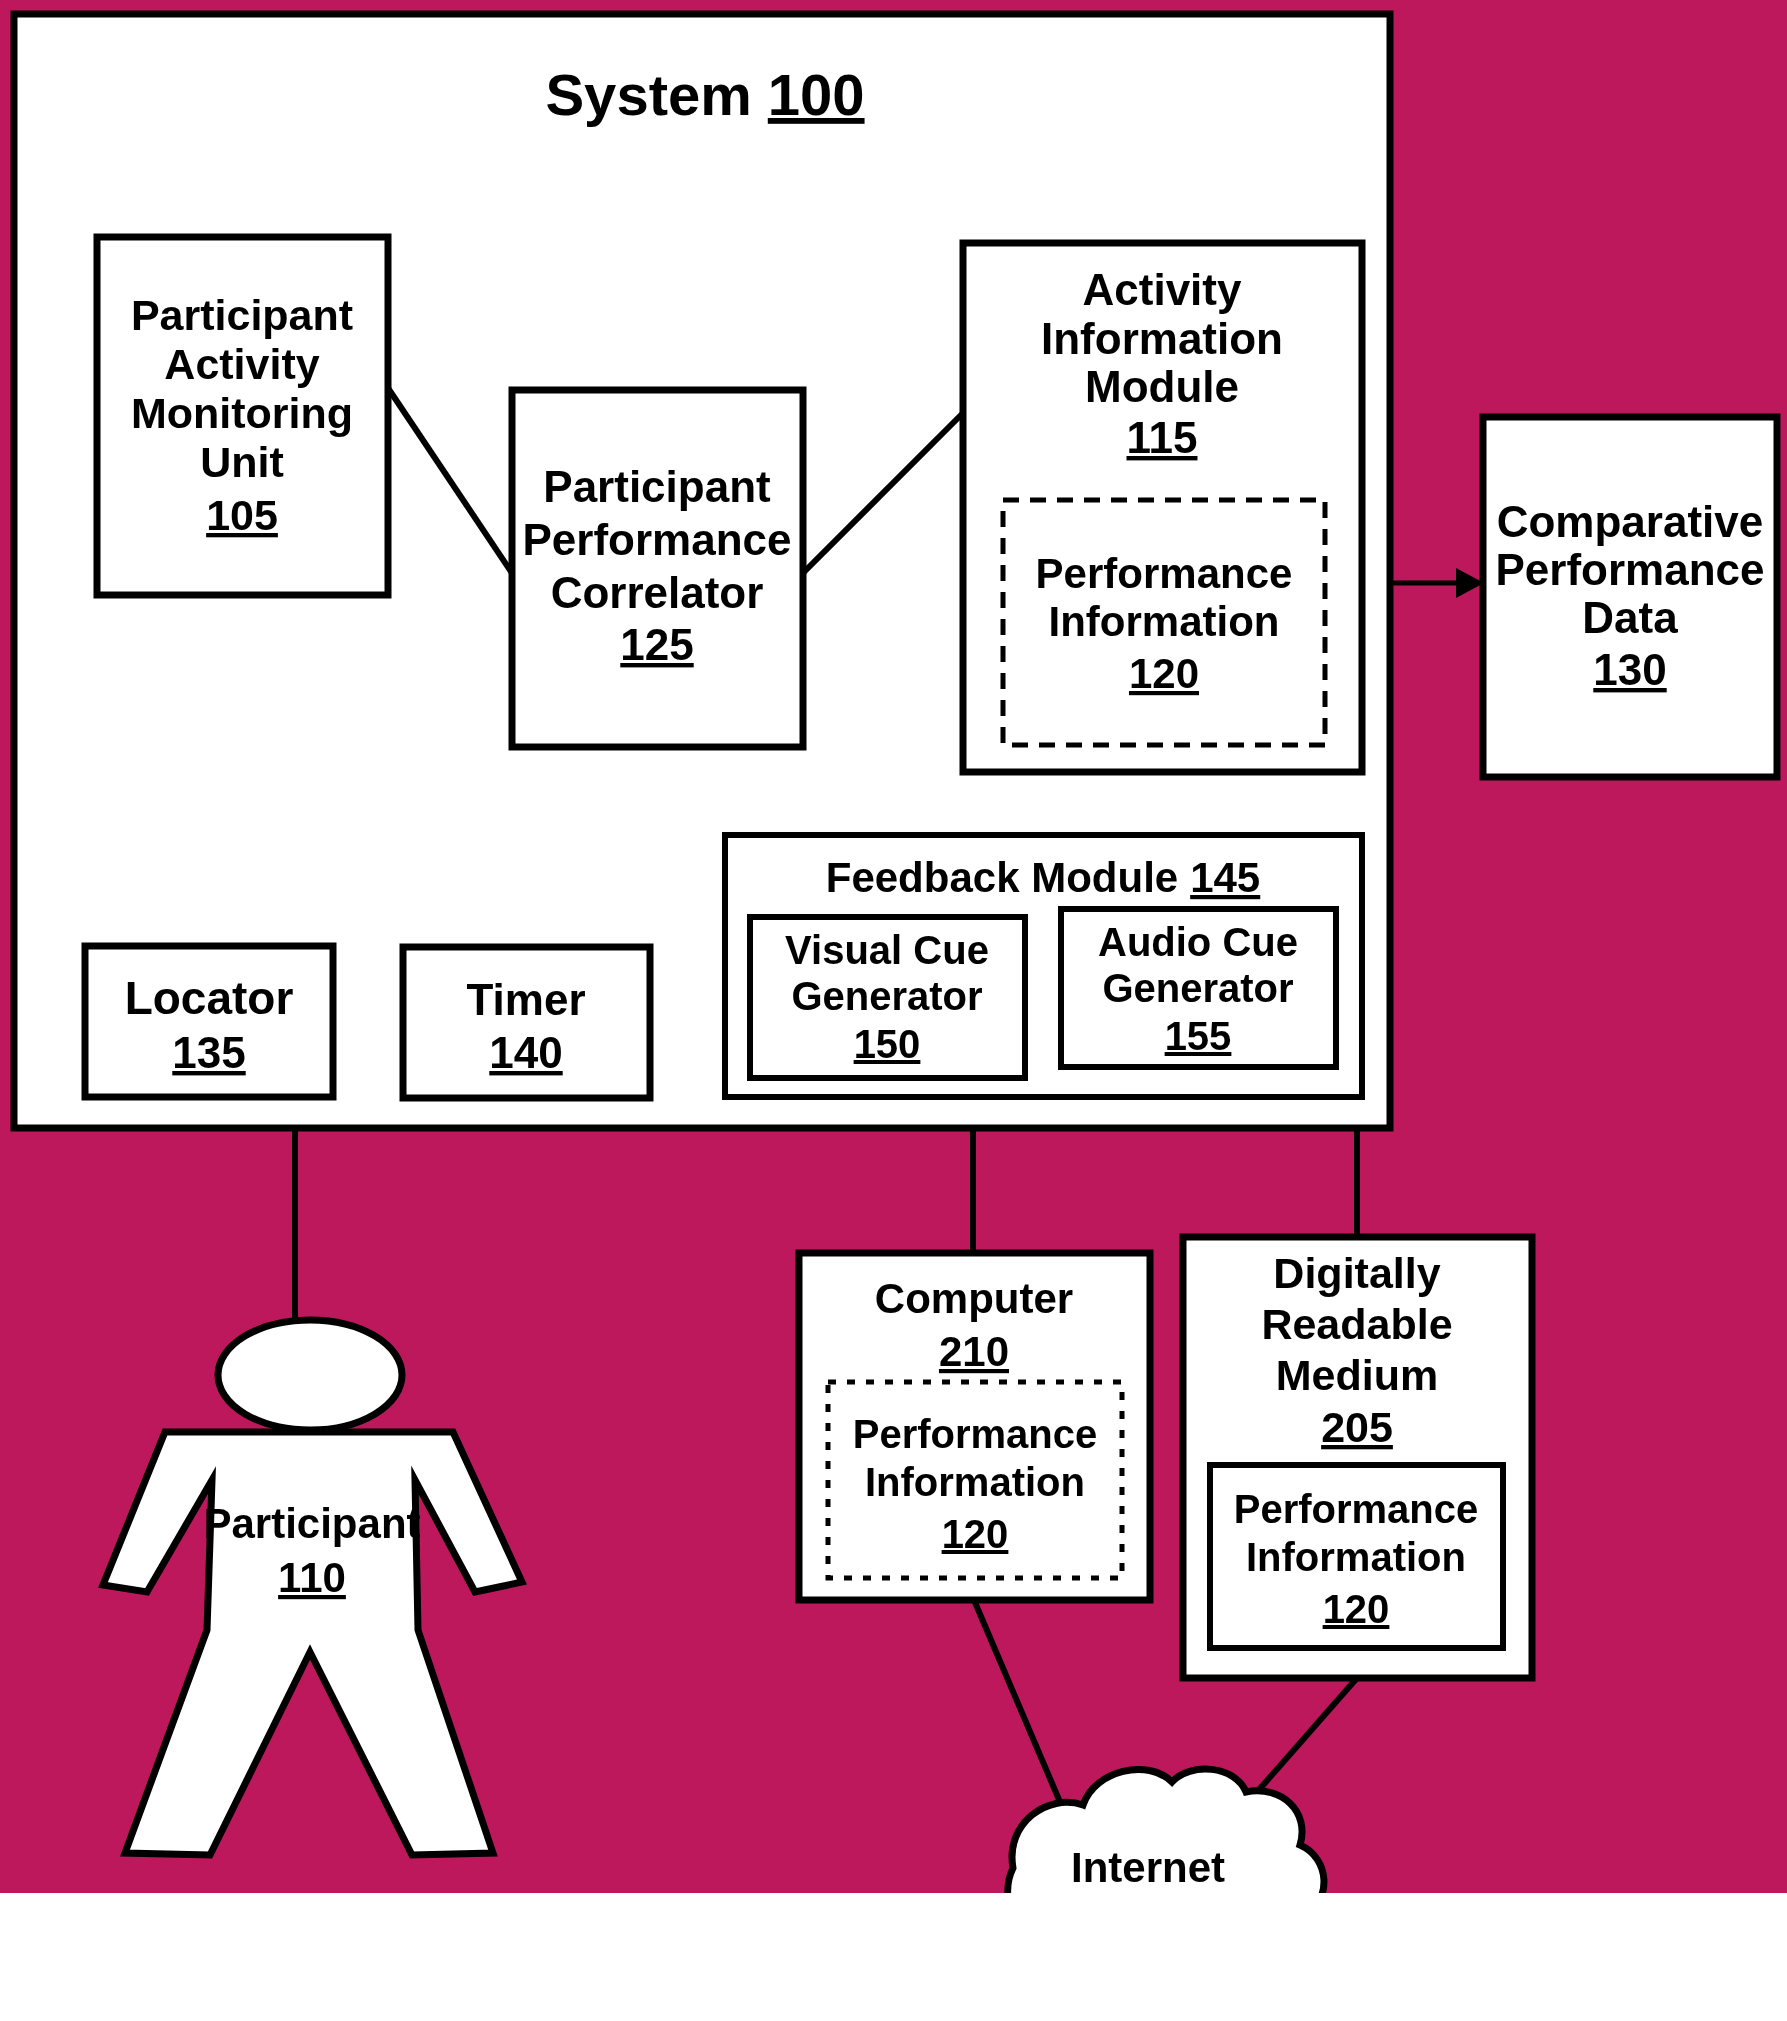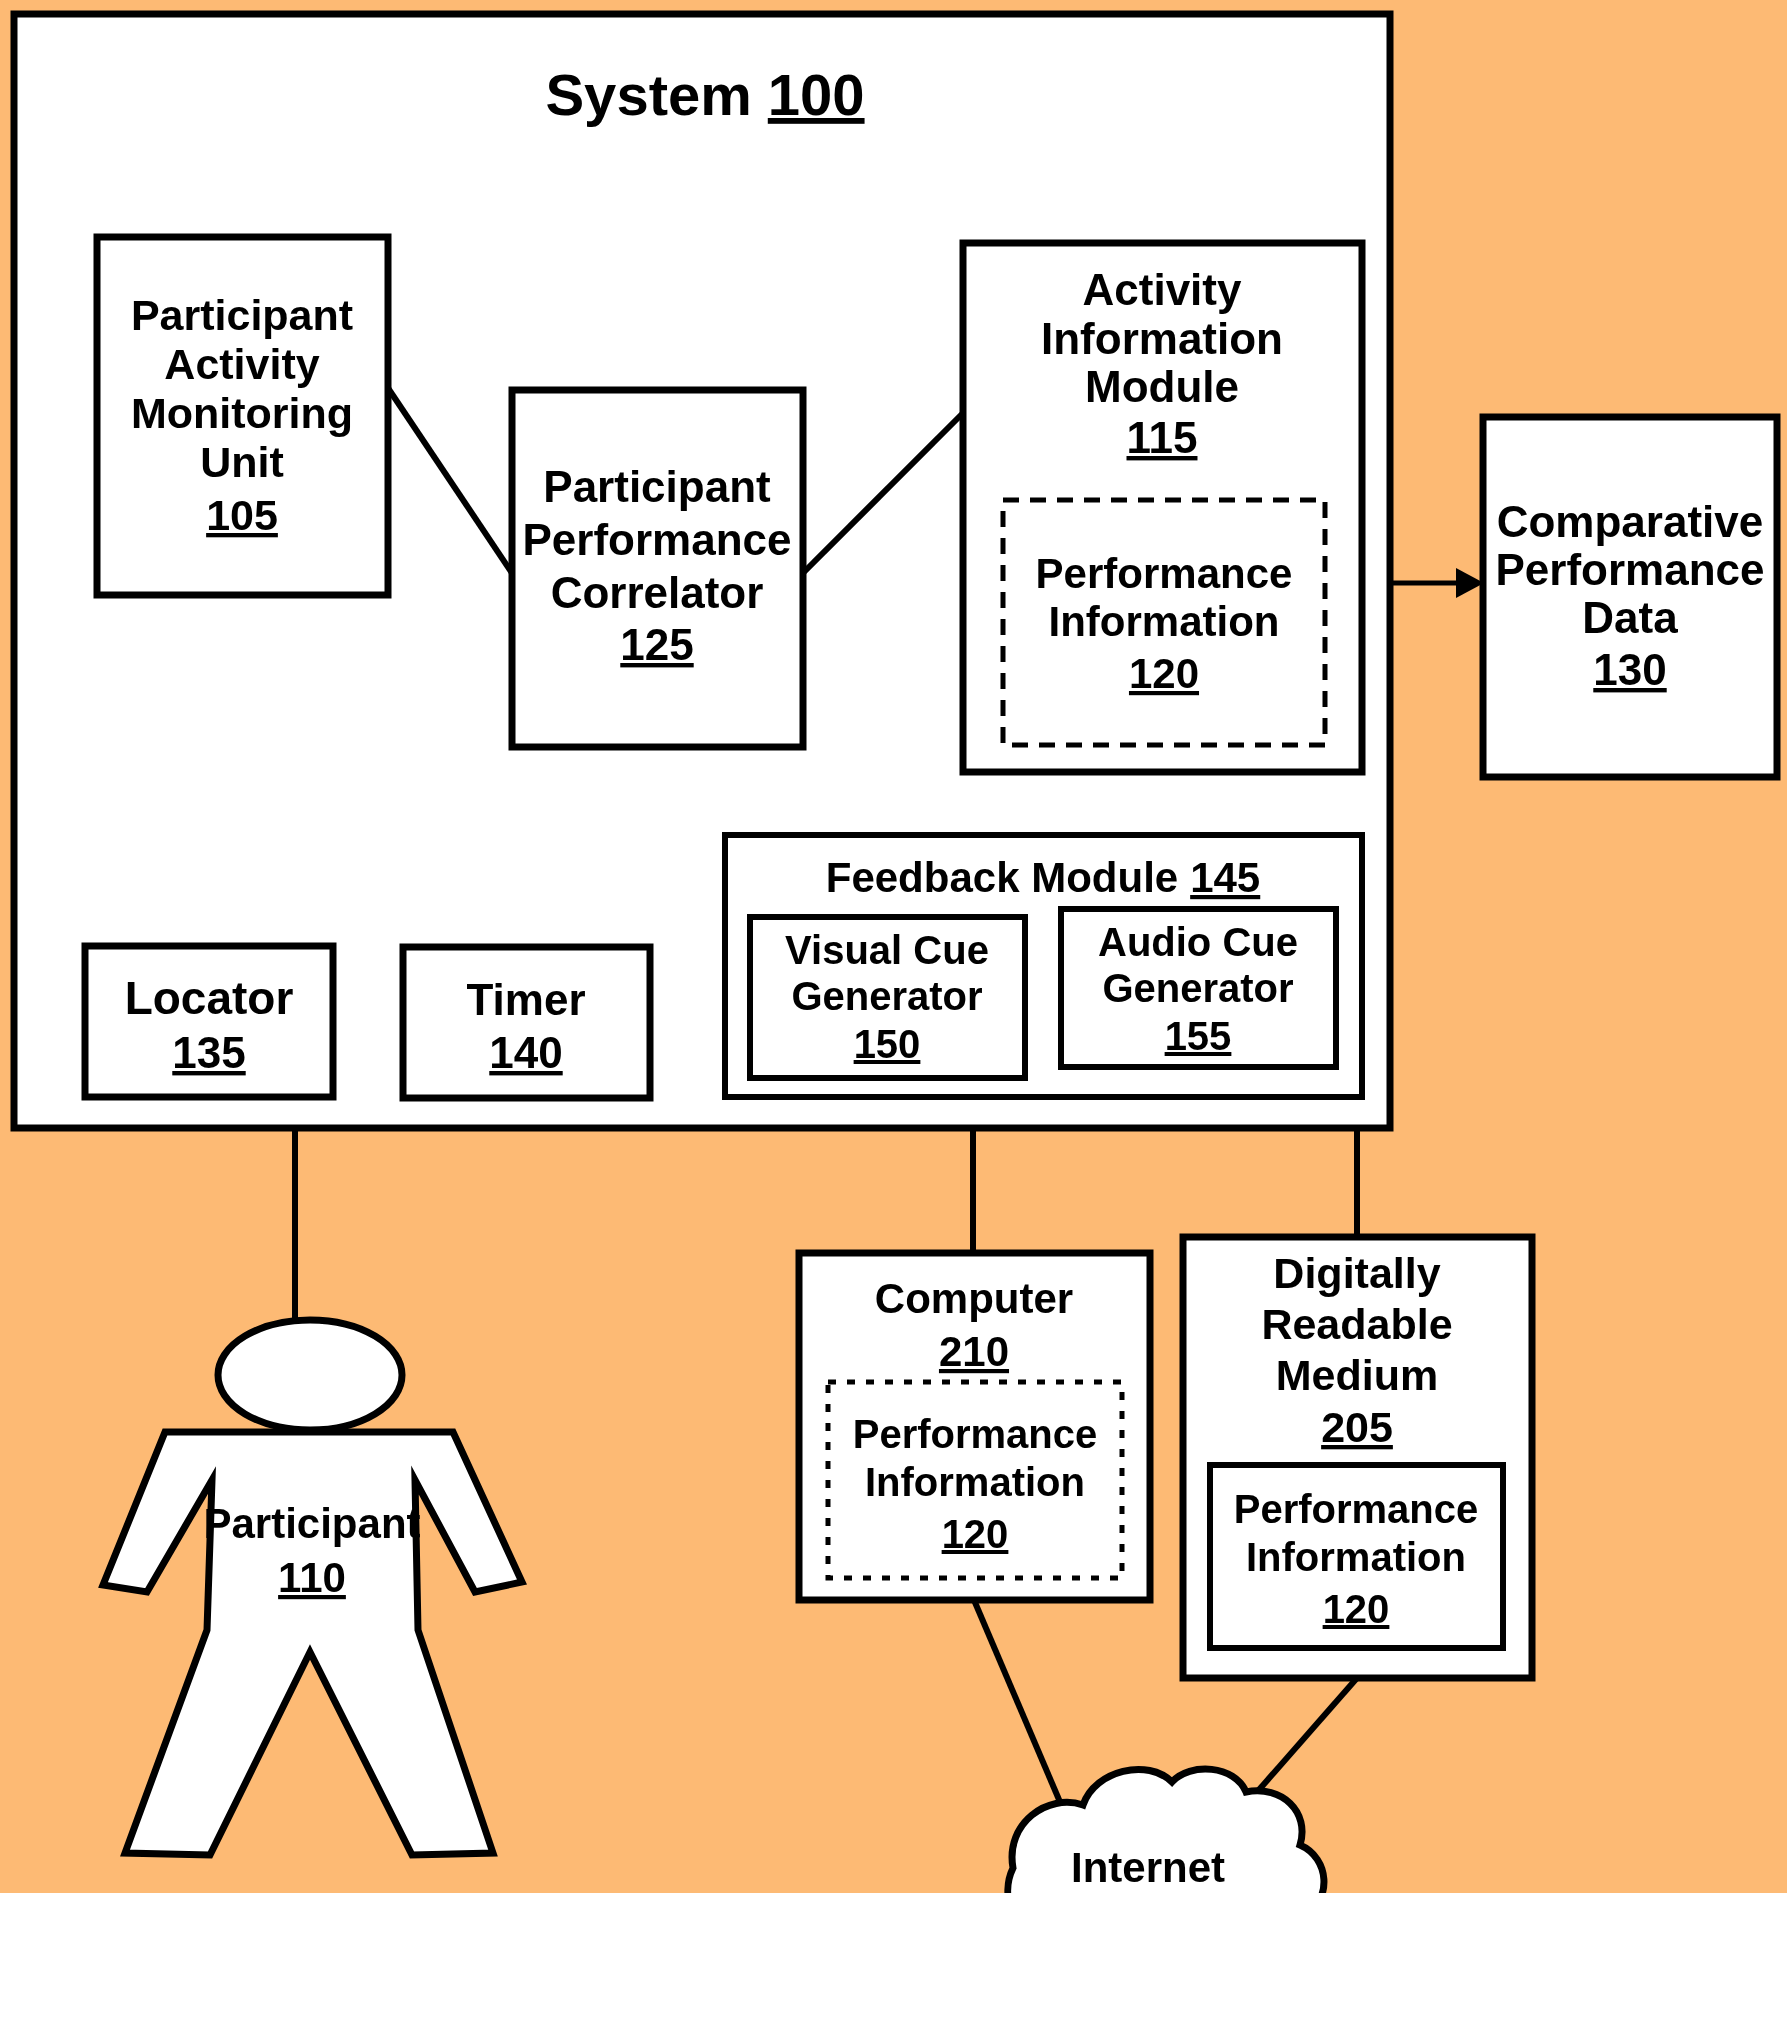--- a/index.html
+++ b/index.html
@@ -4,21 +4,21 @@
 <style>
   html, body {
     margin: 0;
     padding: 0;
     background: #ffffff;
   }
   .stage {
     width: 1787px;
     height: 1893px;
     position: relative;
-    background: #fdba74;
+    background: #be185d;
   }
   svg text {
     font-family: "Liberation Sans", "DejaVu Sans", sans-serif;
     font-weight: bold;
     fill: #000000;
   }
   .f58 { font-size: 58px; }
   .f46 { font-size: 46px; }
   .f44 { font-size: 44px; }
   .f43 { font-size: 43px; }

